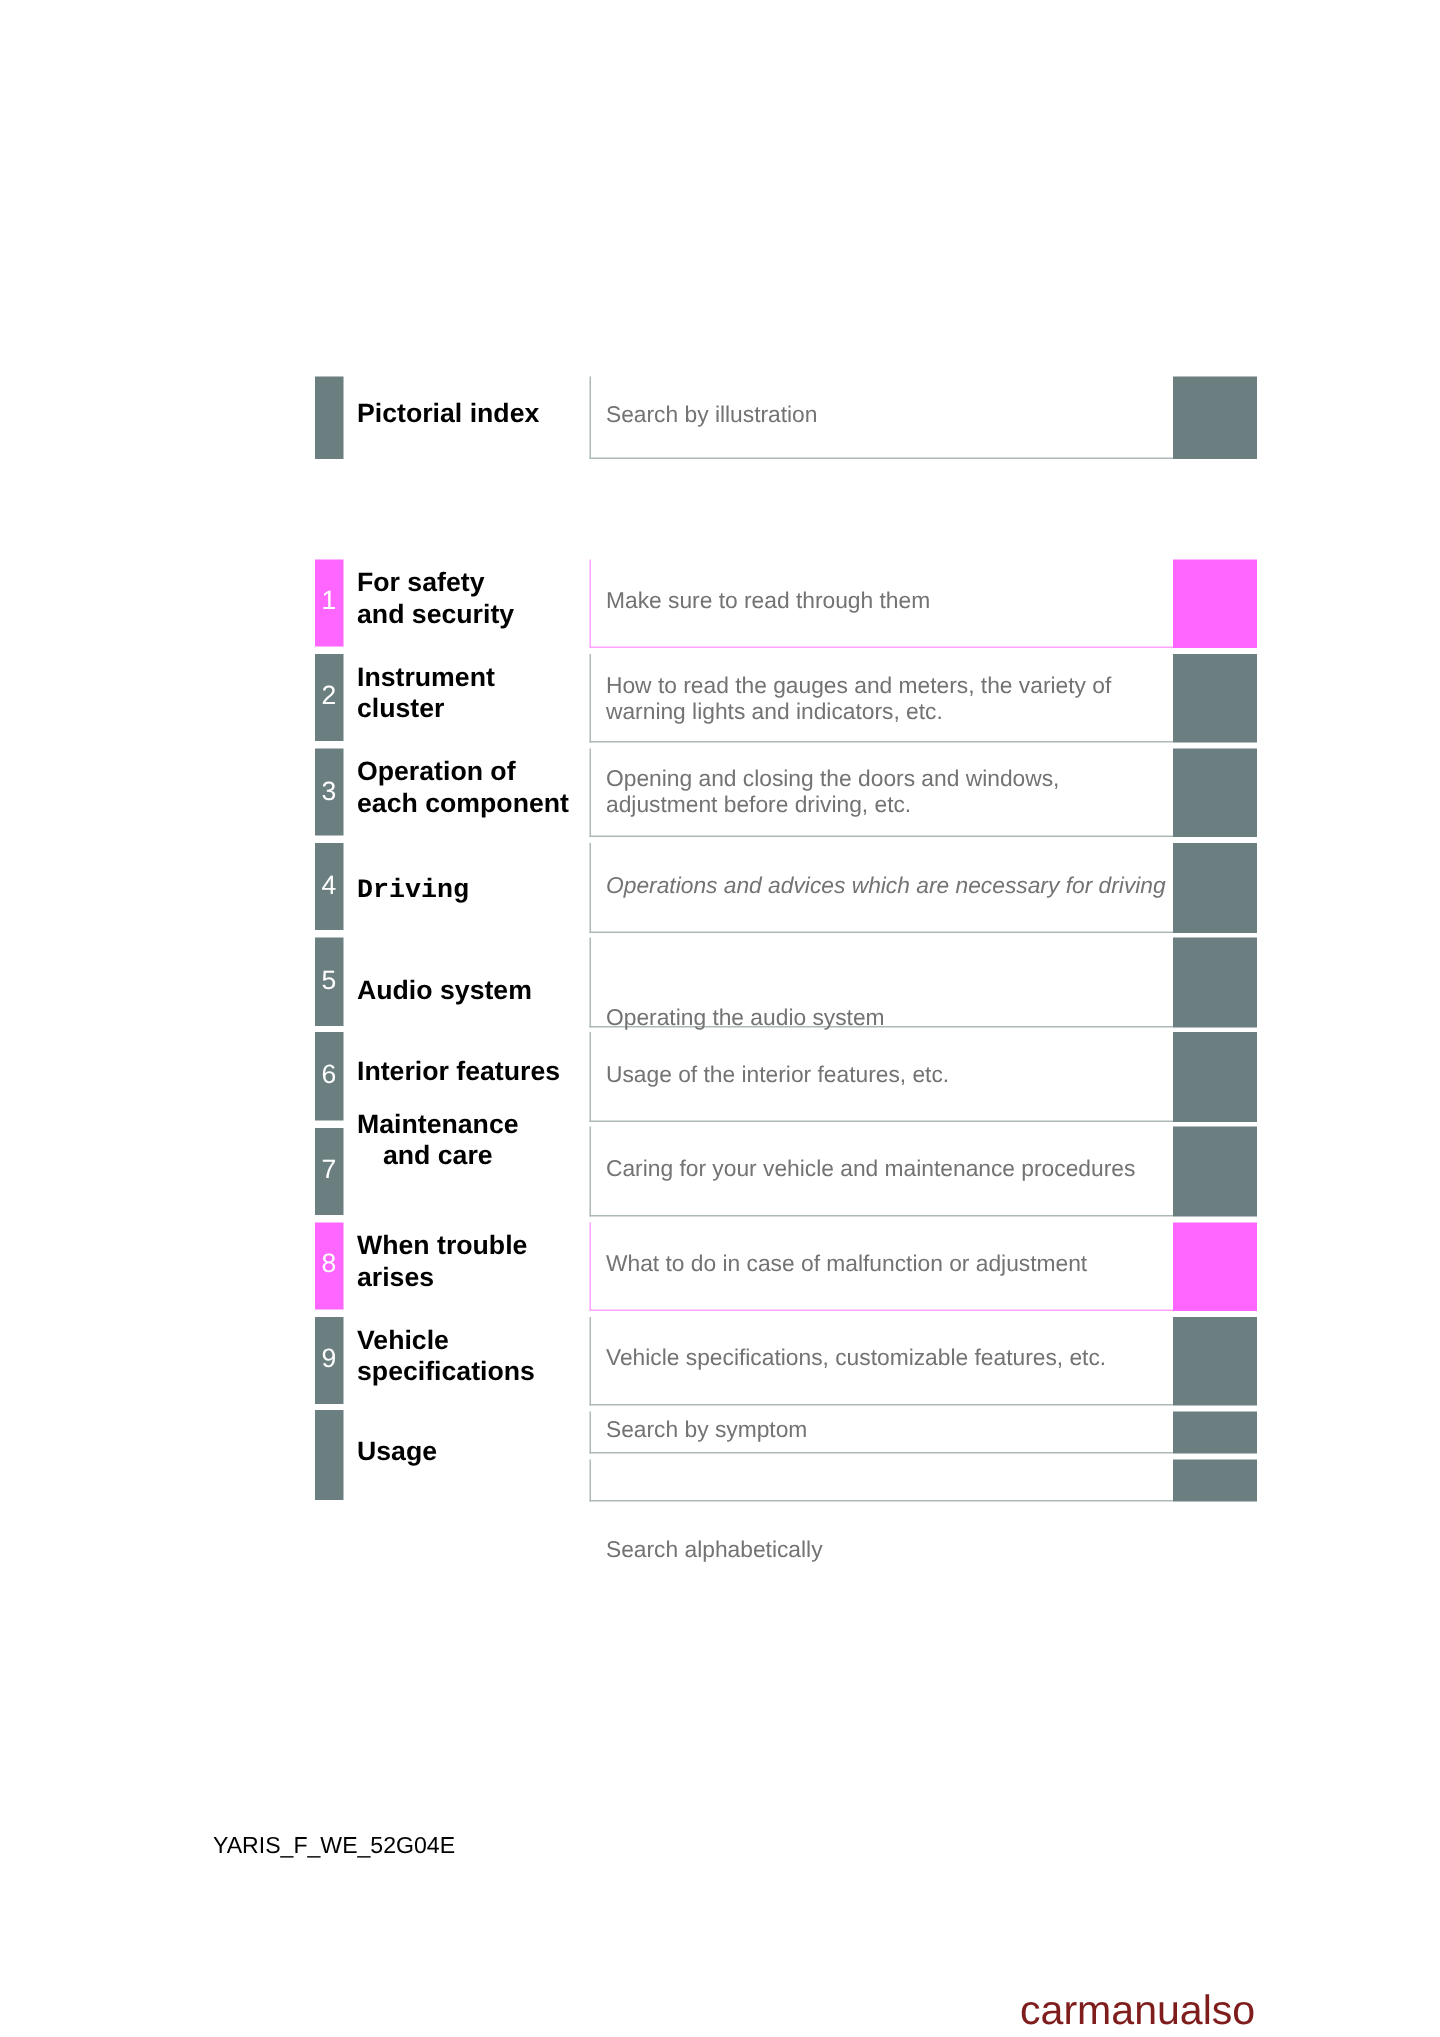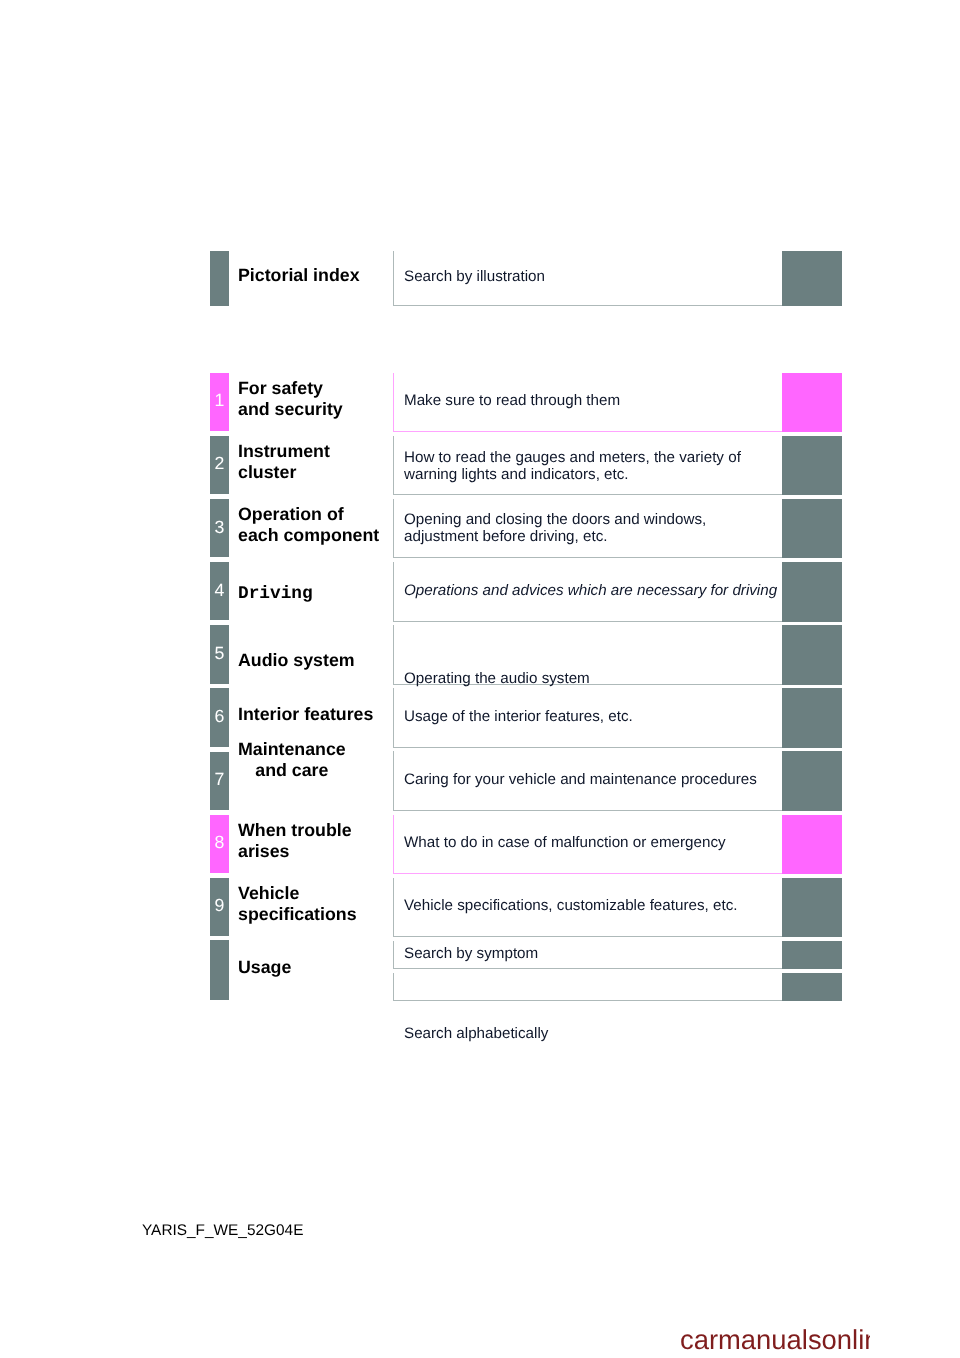--- a/index.html
+++ b/index.html
@@ -1,39 +1,39 @@
 <!DOCTYPE html>
 <html><head>
 <meta charset="utf-8">
 <title>Table of contents</title>
 <style>
   html,body{margin:0;padding:0;background:#ffffff;}
   body{width:960px;height:1358px;font-family:"Liberation Sans",sans-serif;
        -webkit-font-smoothing:antialiased;text-rendering:geometricPrecision;}
-  #page{position:relative;width:838px;height:1358px;overflow:hidden;background:#ffffff;padding-left:32px;}
+  #page{position:relative;width:838px;height:1358px;overflow:hidden;background:#ffffff;}
   
   .row-title,.desc-text,.tab-num,#foot-code,#watermark{will-change:transform;}
 
   .toc-row{position:absolute;left:0;top:0;width:960px;height:0;}
 
   
   .tab{position:absolute;left:210.2px;width:18.6px;}
   .tab-num{position:absolute;left:0;width:18.6px;text-align:center;color:#ffffff;
            font-size:17.7px;line-height:17.7px;font-weight:normal;}
 
   
   .row-title{position:absolute;left:238.2px;font-weight:bold;font-size:17.8px;
              line-height:20.8px;color:#000000;white-space:pre;}
 
   
   .desc-box{position:absolute;left:392.8px;width:389.2px;box-sizing:border-box;
             border-left:1px solid #aeb9b9;border-bottom:1px solid #aeb9b9;background:#ffffff;}
   .desc-box.pink{border-left-color:#ffa3ff;border-bottom-color:#ffa3ff;}
   .desc-text{position:absolute;left:404px;font-size:15.2px;line-height:17px;
-             color:#0f172a;white-space:pre;}
+             color:#737373;white-space:pre;}
 
   
   .accent-blk{position:absolute;left:781.5px;width:60px;}
 
   #foot-code{position:absolute;left:141.6px;top:1221.6px;font-size:15.4px;
              color:#000000;white-space:nowrap;}
   #watermark{position:absolute;left:679.5px;top:1326px;font-size:27.4px;line-height:27.4px;
              color:#7f1d1d;white-space:nowrap;}
 </style>
 </head>
@@ -127,21 +127,21 @@
       <div class="accent-blk" style="top: 751.4px; height: 59.45px; background: rgb(107, 127, 128);"></div>
     </div>
 
     <div class="toc-row">
       <div class="tab" style="top: 814.6px; height: 58.3px; background: rgb(255, 102, 255);">
         <div class="tab-num" style="top: 19.45px;">8</div>
       </div>
       <div class="row-title" style="top: 819.55px;">When trouble
 arises</div>
       <div class="desc-box pink" style="top: 814.5px; height: 59.45px;"></div>
-      <div class="desc-text" style="top: 834.125px;">What to do in case of malfunction or emergency</div>
+      <div class="desc-text" style="top: 834.125px;">What to do in case of malfunction or adjustment</div>
       <div class="accent-blk" style="top: 814.5px; height: 59.45px; background: rgb(255, 102, 255);"></div>
     </div>
 
     <div class="toc-row">
       <div class="tab" style="top: 877.7px; height: 58.3px; background: rgb(107, 127, 128);">
         <div class="tab-num" style="top: 19.45px;">9</div>
       </div>
       <div class="row-title" style="top: 882.65px;">Vehicle
 specifications</div>
       <div class="desc-box" style="top: 877.6px; height: 59.45px;"></div>

